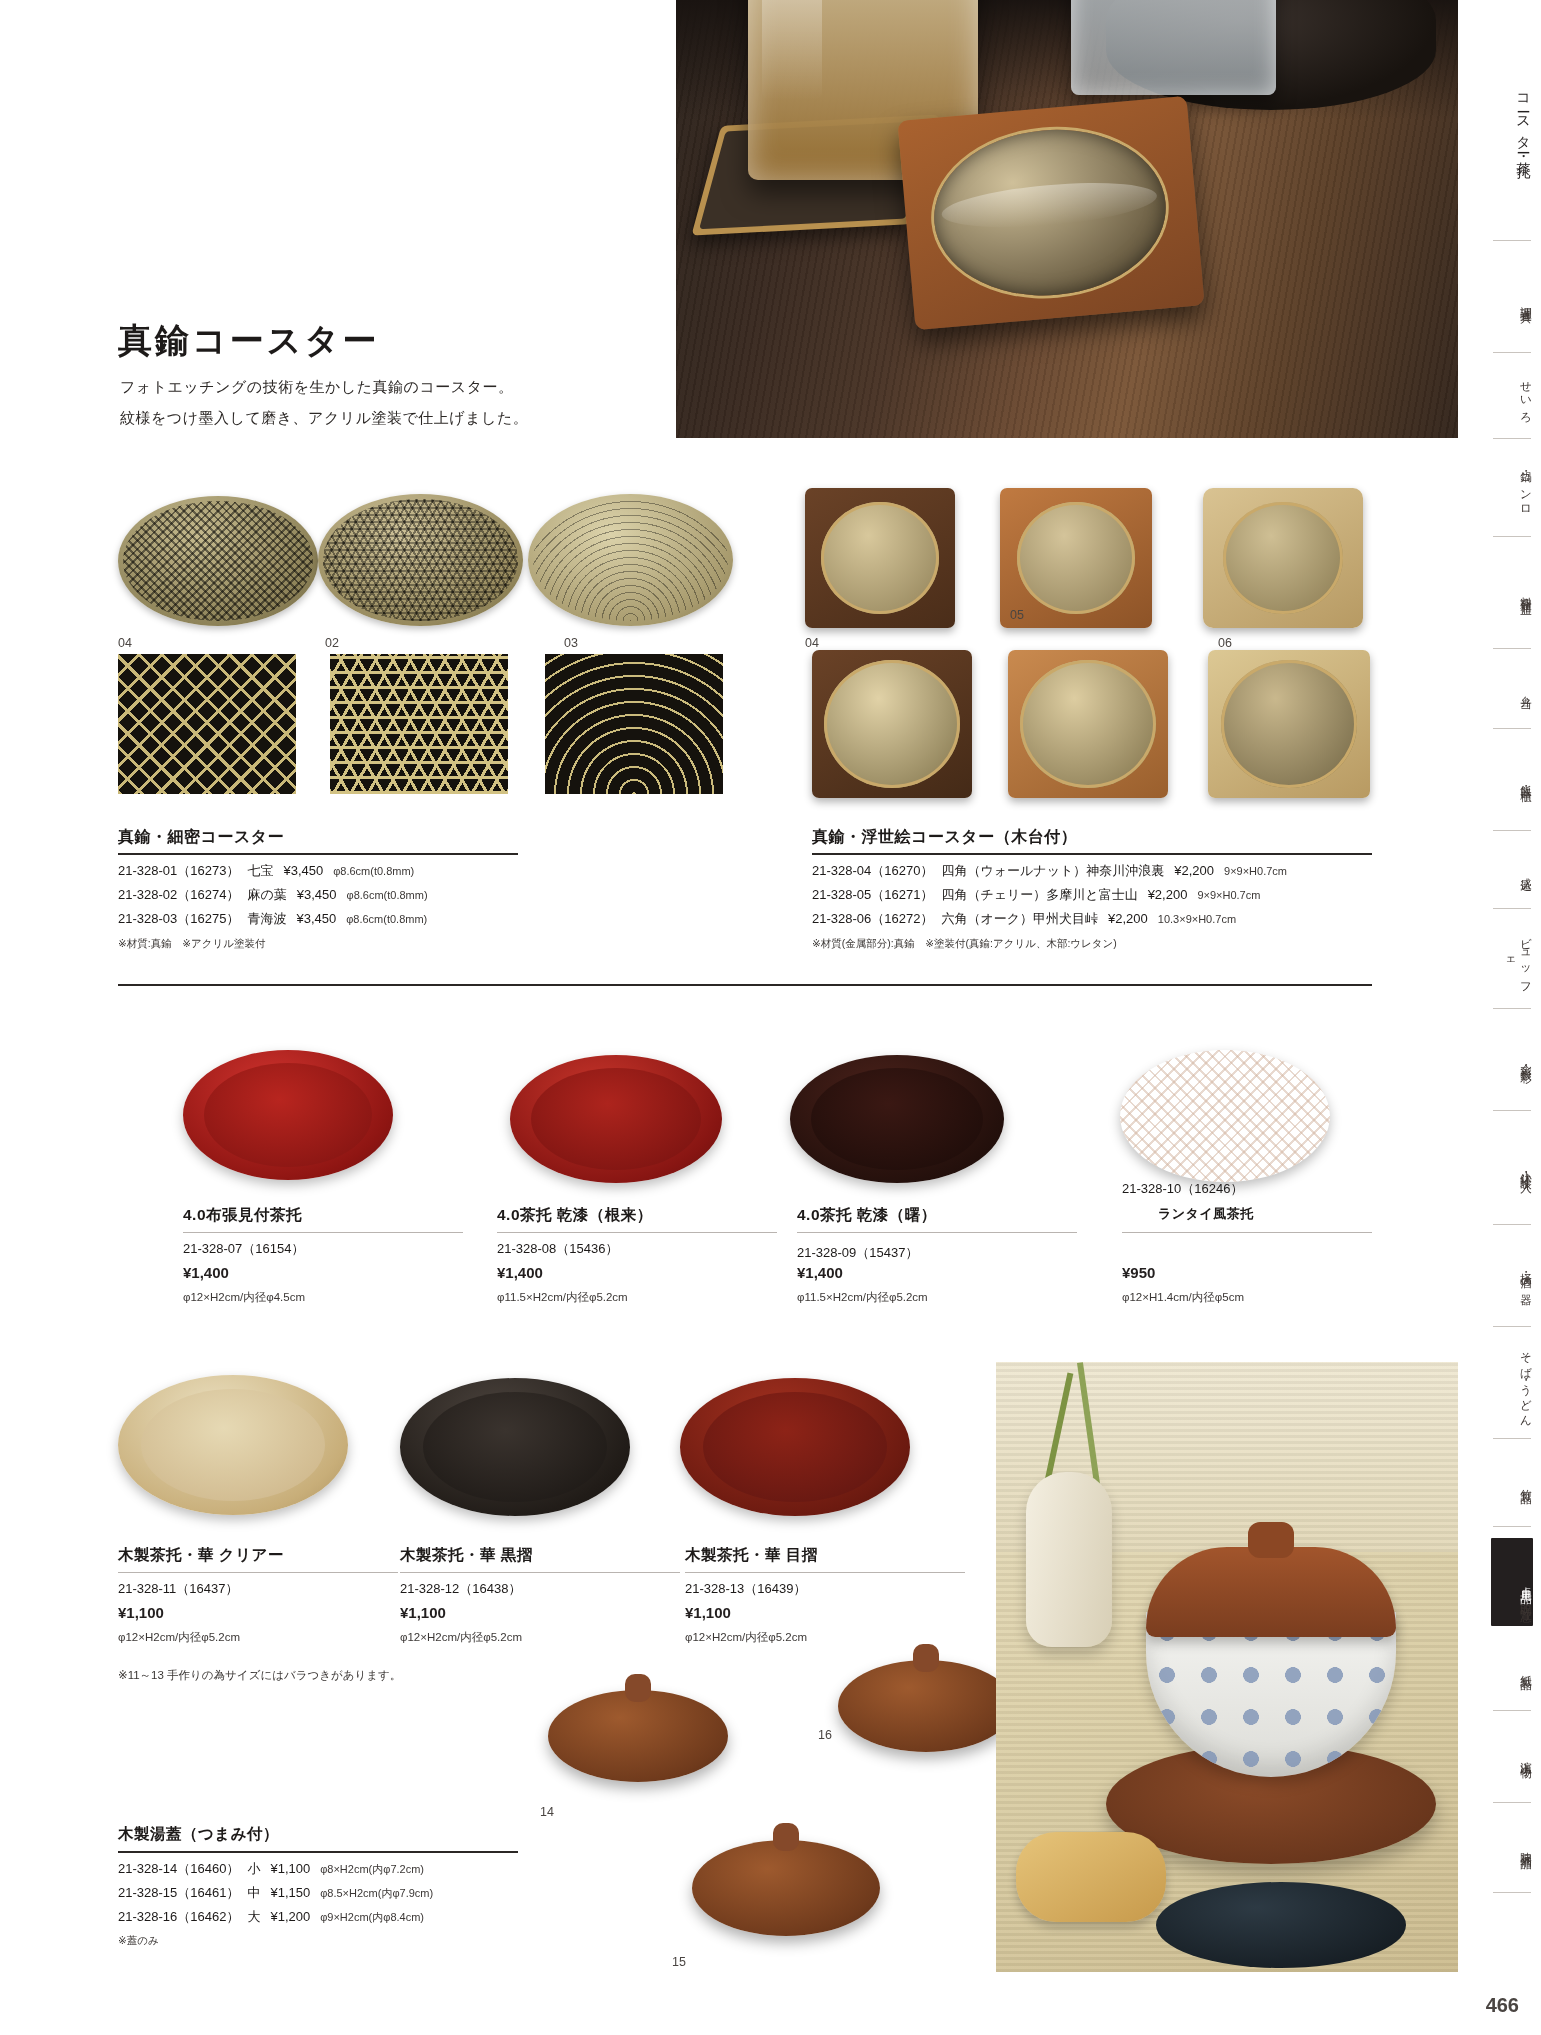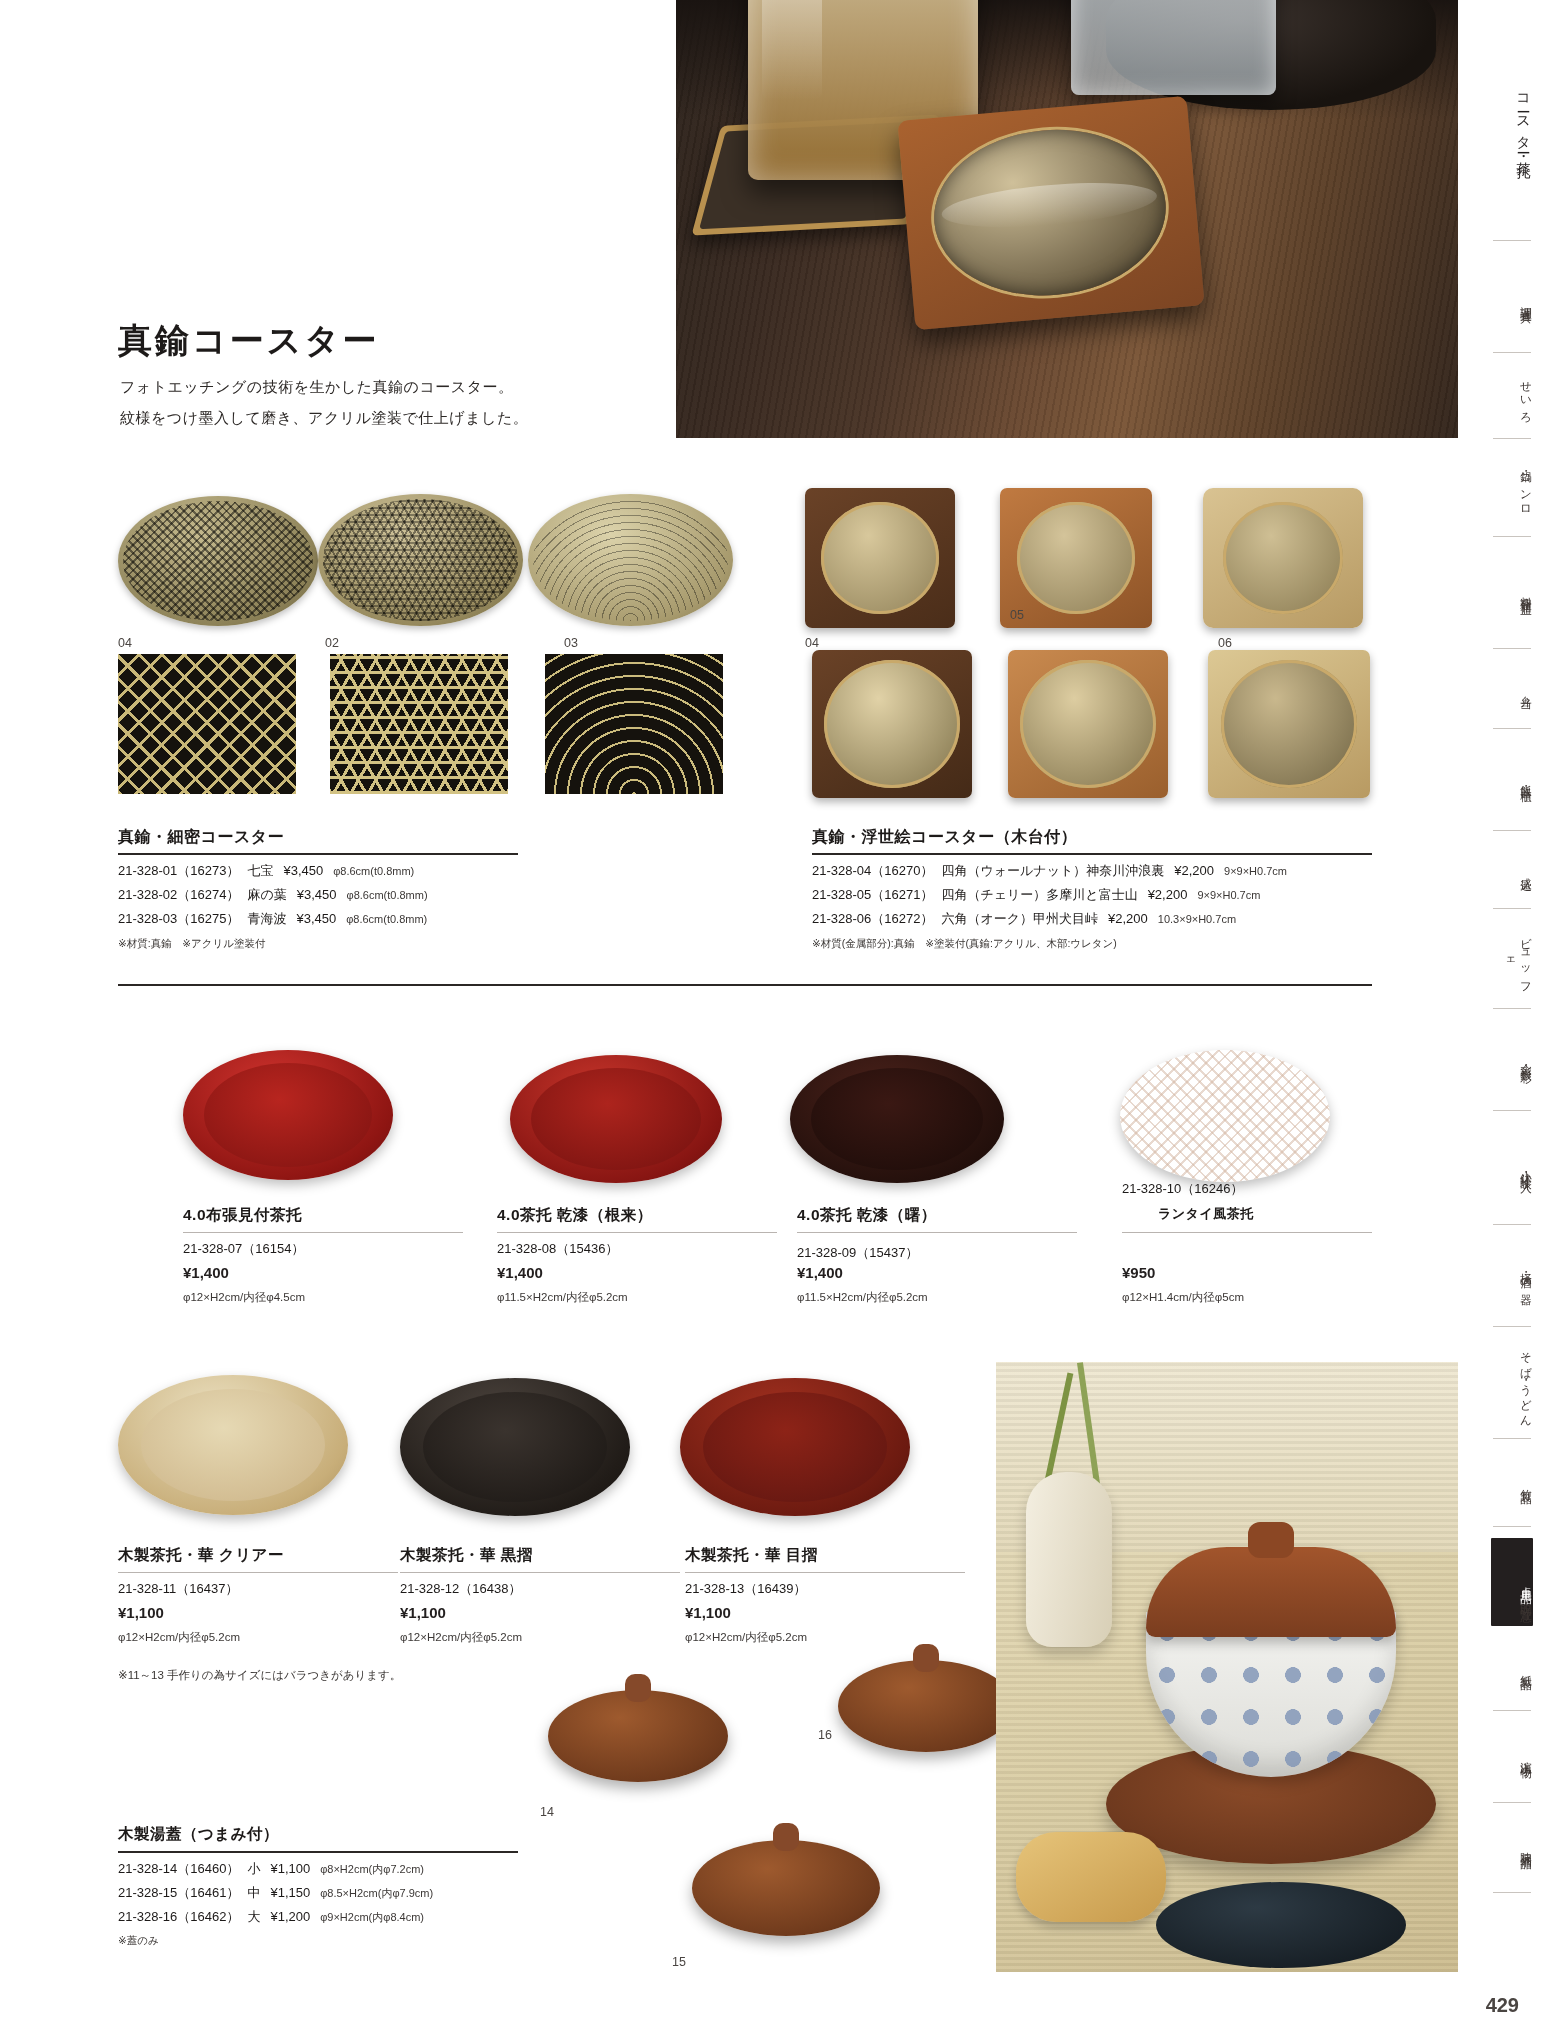--- a/index.html
+++ b/index.html
@@ -342,14 +342,14 @@
     <div class="tab" style="top:1814px;height:66px;">陳列備品</div>
     <div class="sep" style="top:1892px;"></div>
 
   </div>
 
   <div class="side-index" style="pointer-events:none;">
     <div class="tab" style="top:1566px;height:64px;right:8px;">説明・注意</div>
 
   </div>
 
-  <div class="pageno">429</div>
+  <div class="pageno">466</div>
 </div>
 
 </body></html>

